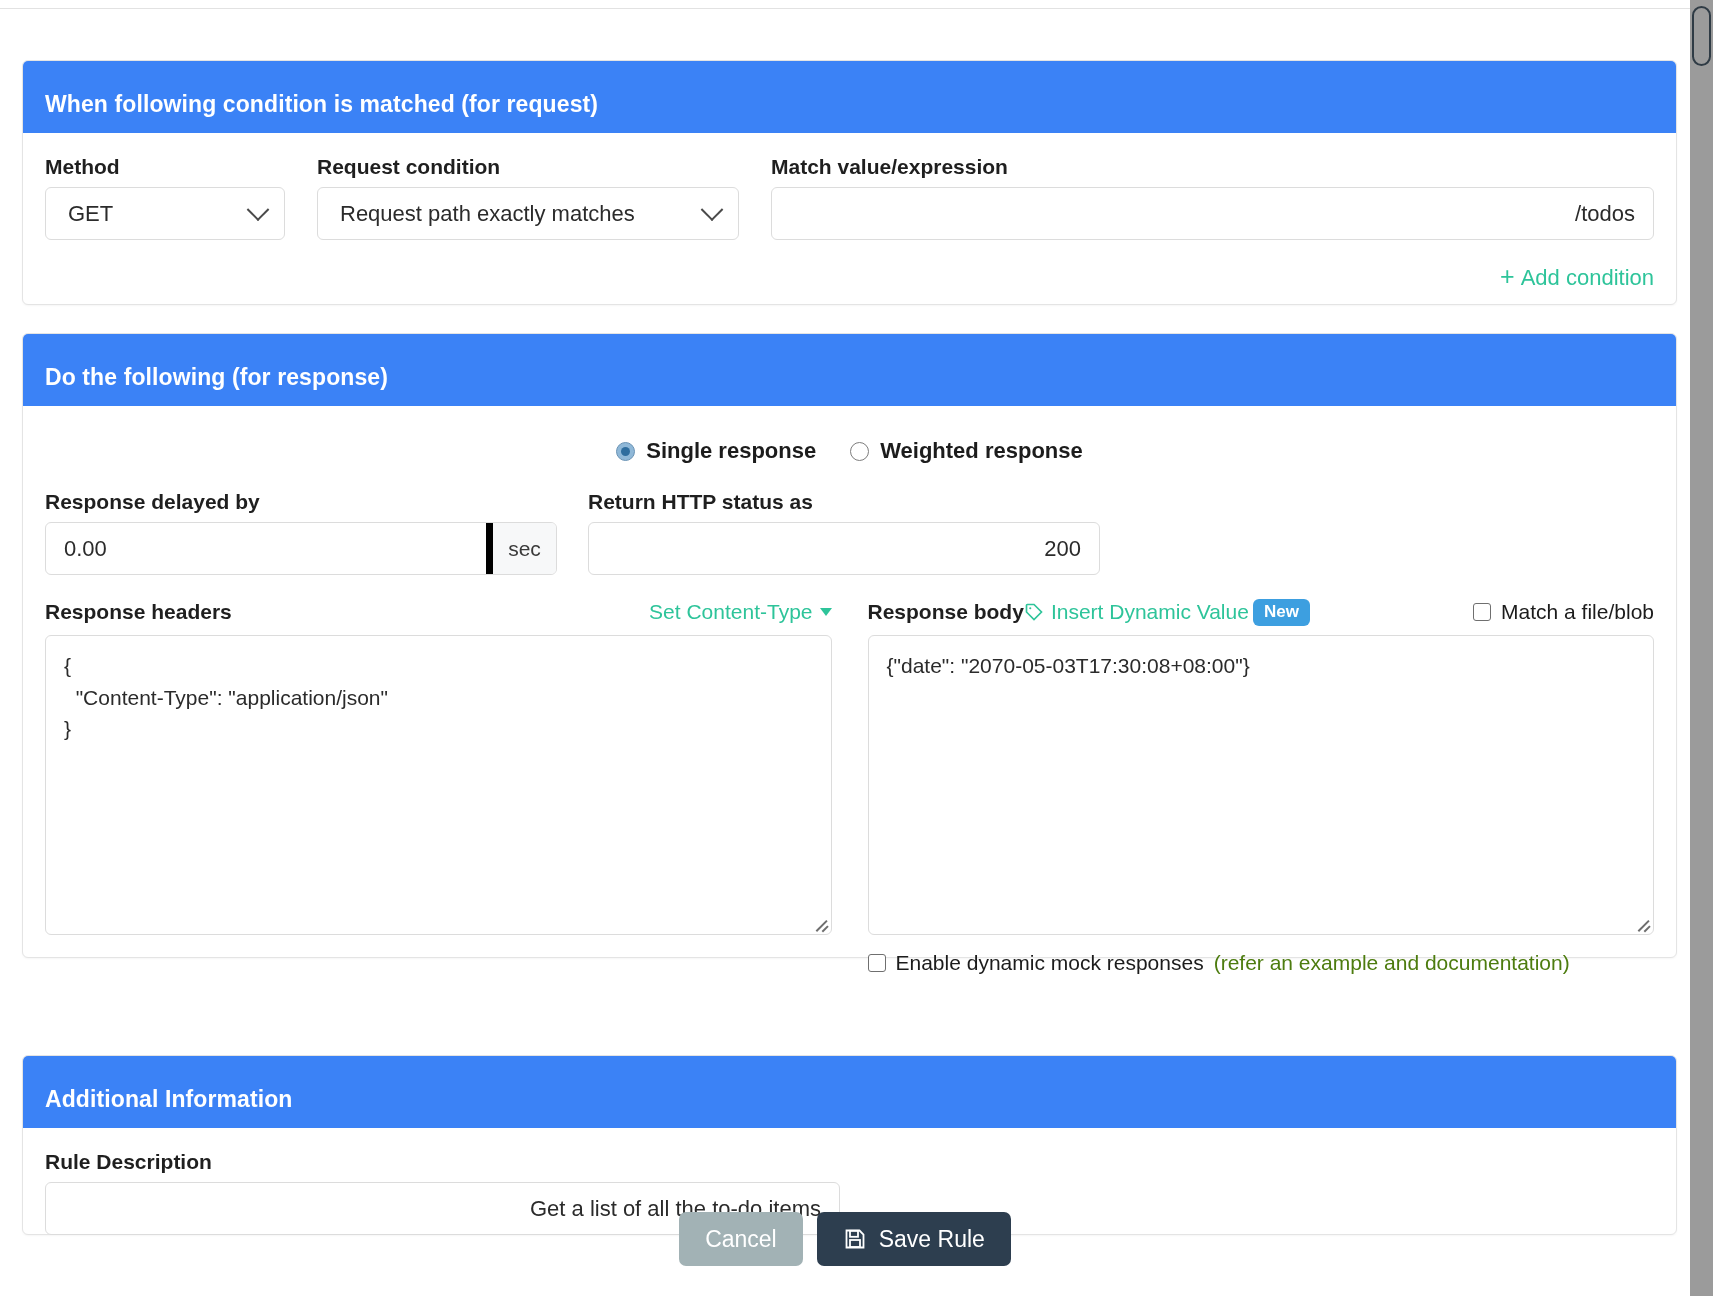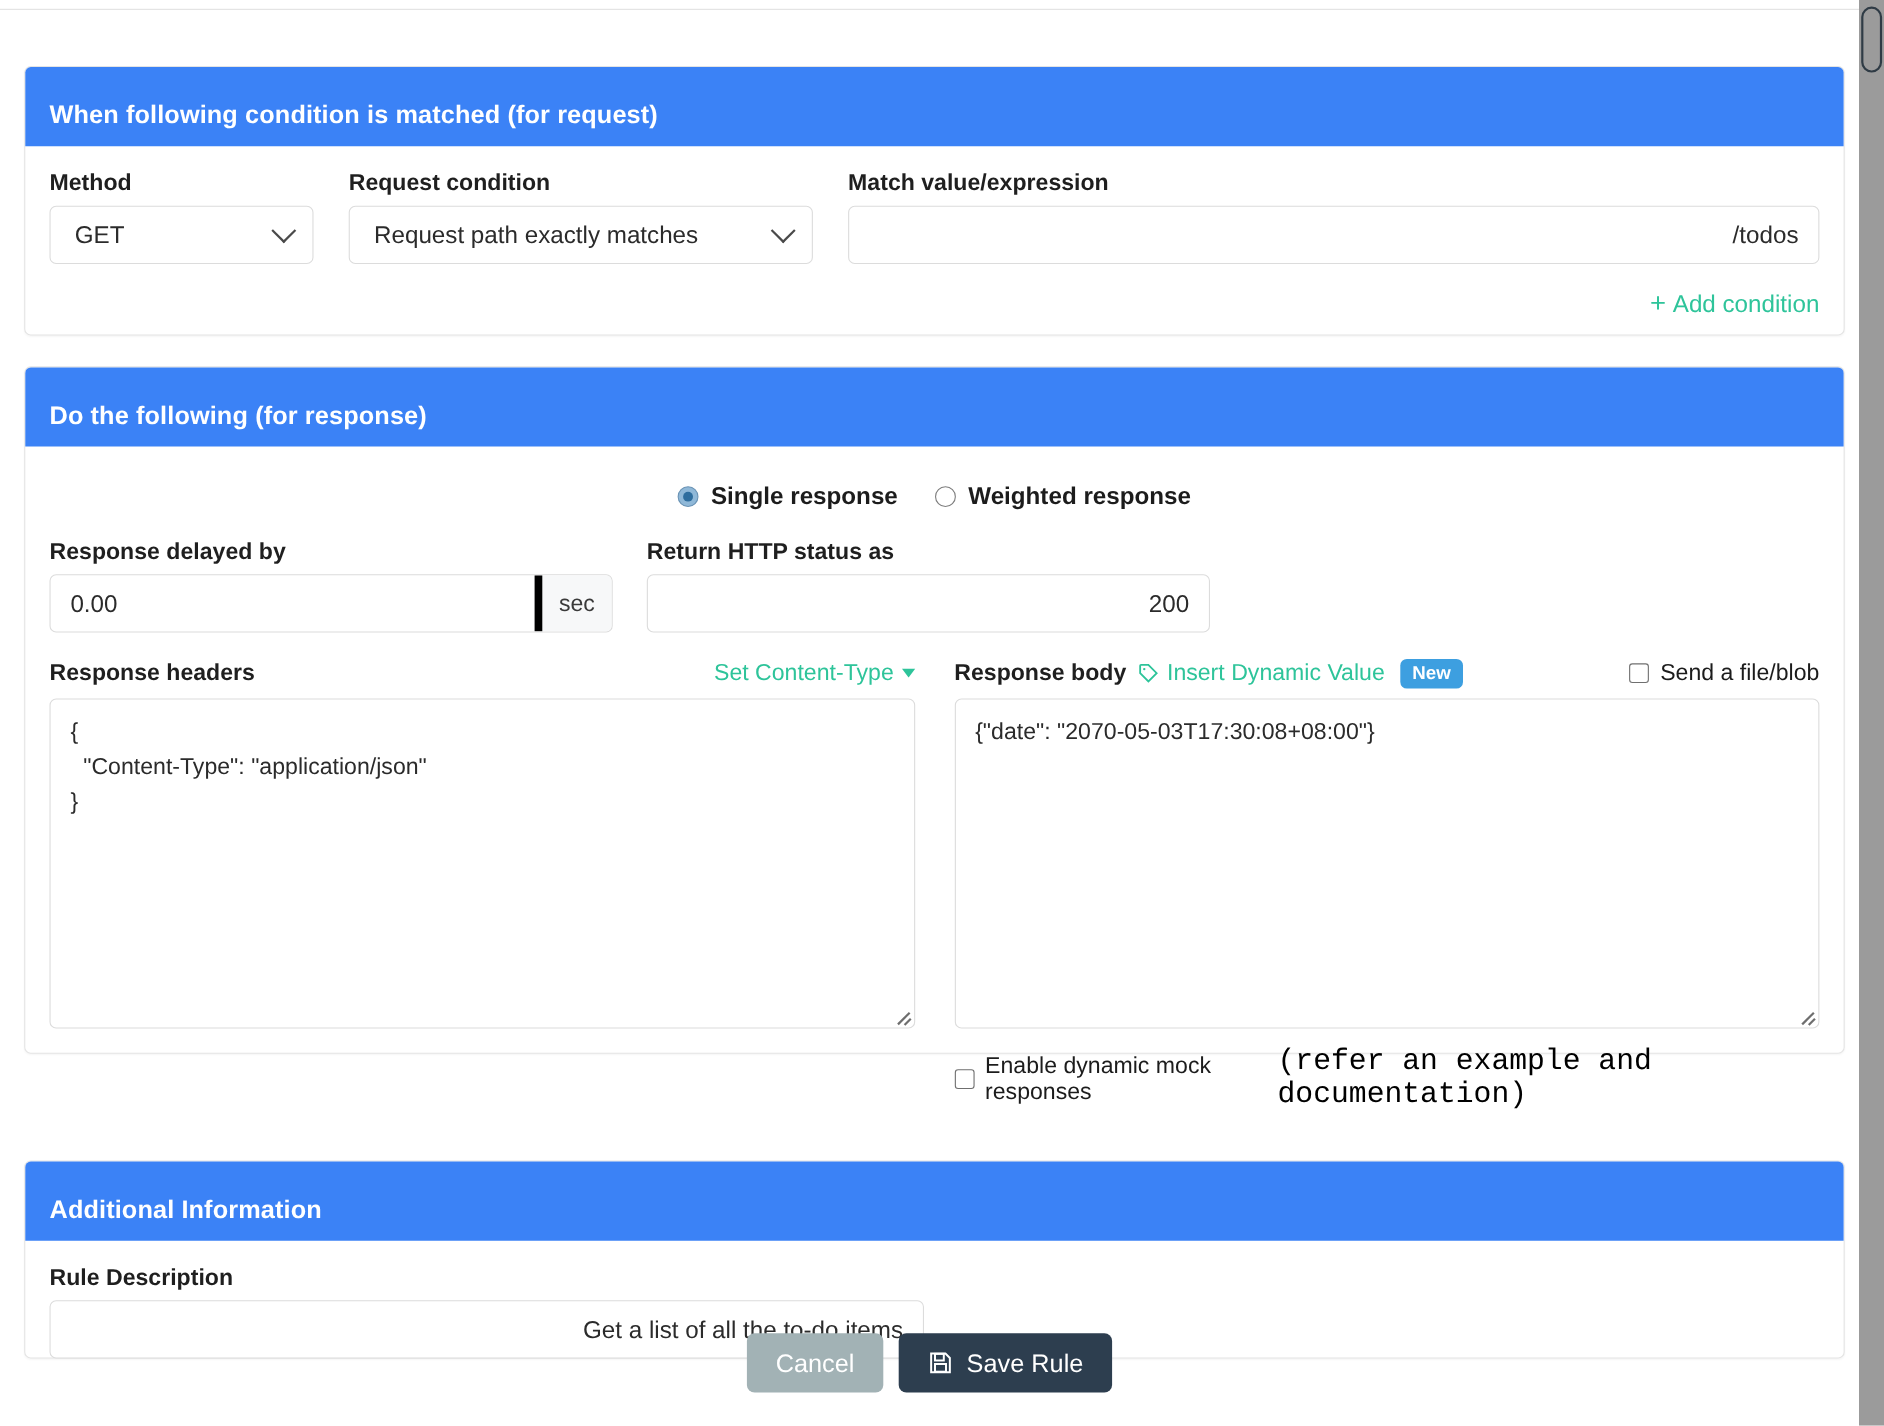--- a/index.html
+++ b/index.html
@@ -215,21 +215,21 @@
   
   .io-row { display: flex; gap: 36px; align-items: flex-start; }
   .io-col { width: 795px; }
 
   .io-head {
     display: flex; align-items: center;
     justify-content: space-between;
     margin-bottom: 8px;
     min-height: 30px;
   }
-  .io-head-left { display: flex; align-items: center; gap: 10px; }
+  .io-head-left { display: flex; align-items: center; gap: 0; }
   .io-title { font-size: 21px; font-weight: 700; color: #1f1f1f; }
 
   .link-green {
     color: #2ec49a; font-size: 21px; cursor: pointer;
     display: flex; align-items: center; gap: 7px;
   }
   .caret-dn {
     width: 0; height: 0;
     border-left: 6px solid transparent;
     border-right: 6px solid transparent;
@@ -285,21 +285,21 @@
     content: "";
     position: absolute;
     background: #6e6e6e;
     height: 1.6px;
     transform-origin: center;
   }
   .resize-grip::before { width: 15px; right: -1px; bottom: 4px; transform: rotate(-45deg); }
   .resize-grip::after  { width: 8px;  right: -1px; bottom: 1px; transform: rotate(-45deg); }
 
   .dyn-row { display: flex; align-items: center; gap: 10px; margin-top: 16px; }
-  .dyn-note { color: #000000; font-size: 27px; font-family: Liberation Mono, monospace; }
+  .dyn-note { color: #4d7c0f; font-size: 21px; }
 
   
   .btn-row {
     position: absolute;
     left: 0; top: 1212px;
     width: 1690px;
     display: flex; justify-content: center; gap: 14px;
   }
   .btn {
     border: none;
@@ -433,21 +433,21 @@
                   <svg class="tag-icon" viewBox="0 0 24 24" fill="none" stroke="#2ec49a" stroke-width="2">
                     <path d="M3 12V4a1 1 0 0 1 1-1h8l9 9-9 9-9-9z"></path>
                     <circle cx="7.5" cy="7.5" r="1.3" fill="#2ec49a" stroke="none"></circle>
                   </svg>
                   <span>Insert Dynamic Value</span>
                 </span>
                 <span class="badge-new">New</span>
               </span>
               <label class="checkbox-inline">
                 <span class="cbox"></span>
-                <span class="cb-label">Send a file/blob</span>
+                <span class="cb-label">Match a file/blob</span>
               </label>
             </div>
             <div class="ta-wrap">
               <div class="ta ta-body">{"date": "2070-05-03T17:30:08+08:00"}</div>
               <span class="resize-grip"></span>
             </div>
 
             <div class="dyn-row">
               <label class="checkbox-inline">
                 <span class="cbox"></span>

